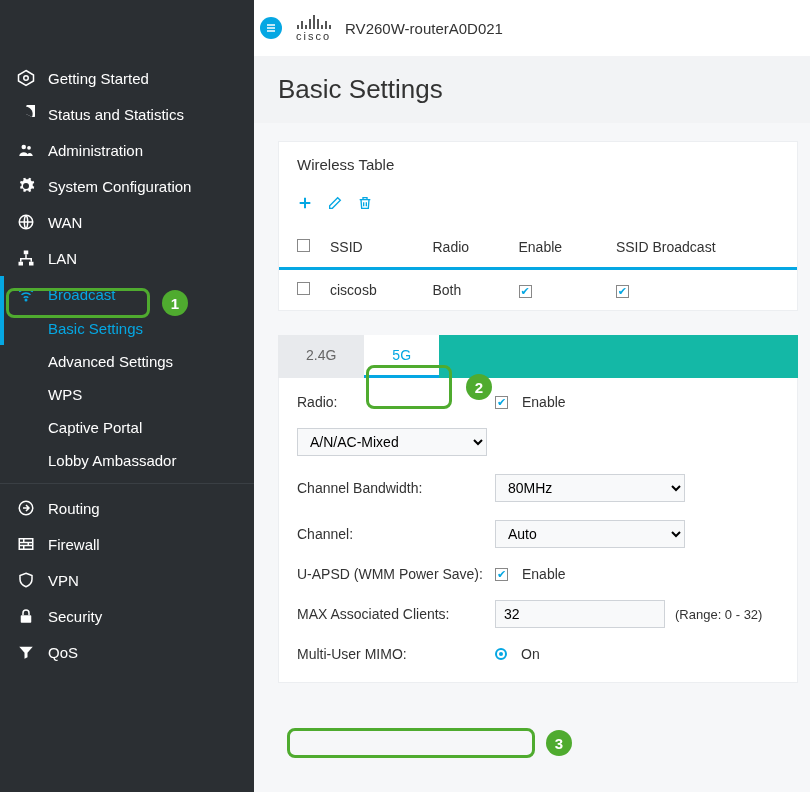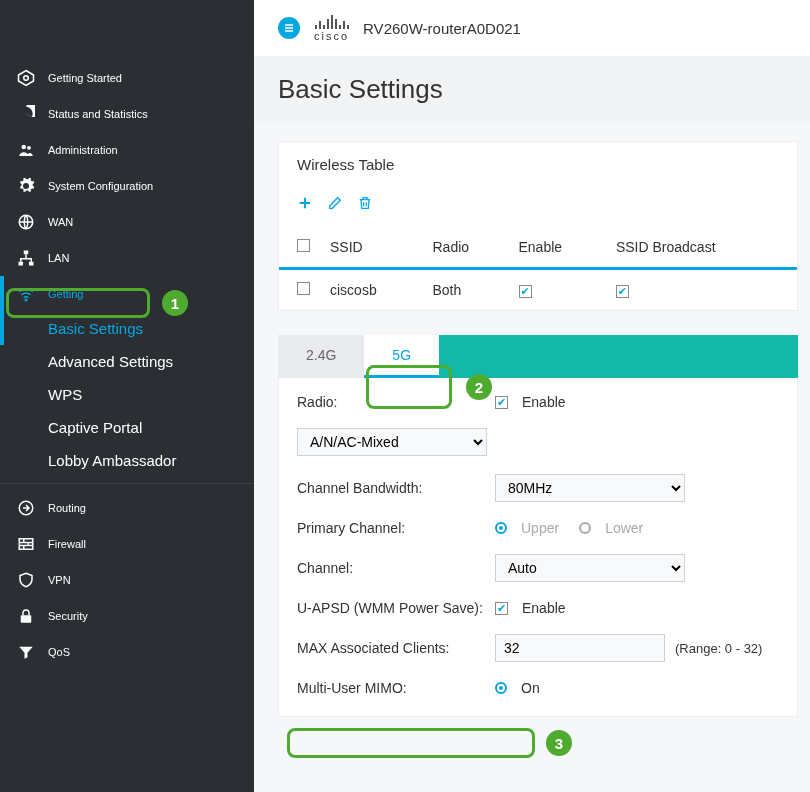--- a/index.html
+++ b/index.html
@@ -21,21 +21,21 @@
     height: 792px;
     background: #2b2f33;
     color: #fff;
     padding-top: 60px;
   }
   .side-item {
     display: flex;
     align-items: center;
     padding: 9px 14px;
     cursor: pointer;
-    font-size: 11px;
+    font-size: 15px;
     position: relative;
   }
   .side-item .icon {
     width: 24px;
     display: inline-flex;
     justify-content: center;
     margin-right: 10px;
     color: #fff;
   }
   .side-item.active {
@@ -60,21 +60,21 @@
     margin: 6px 0;
   }
   
   .header {
     position: absolute;
     left: 254px; top: 0;
     width: 556px;
     height: 56px;
     display: flex;
     align-items: center;
-    padding-left: 24px;
+    padding-left: 6px;
     background: #fff;
   }
   .header-badge {
     width: 22px; height: 22px;
     border-radius: 50%;
     background: #05a7e3;
     display: inline-flex;
     align-items: center; justify-content: center;
     color: #fff;
     font-size: 12px;
@@ -287,21 +287,21 @@
   </div>
   <div class="side-item active">
     <span class="icon">
       <svg width="18" height="18" viewBox="0 0 24 24" fill="none" stroke="currentColor" stroke-width="2">
           <path d="M3 9a14 14 0 0 1 18 0"></path>
           <path d="M6 13a9 9 0 0 1 12 0"></path>
           <path d="M9 17a4 4 0 0 1 6 0"></path>
           <circle cx="12" cy="20" r="1" fill="currentColor"></circle>
         </svg>
     </span>
-    <span class="side-label">Getting</span>
+    <span class="side-label">Broadcast</span>
   </div>
   <div class="side-sub active">Basic Settings</div>
   <div class="side-sub">Advanced Settings</div>
   <div class="side-sub">WPS</div>
   <div class="side-sub">Captive Portal</div>
   <div class="side-sub">Lobby Ambassador</div>
   <hr class="side-hr">
   <div class="side-item">
     <span class="icon">
       <svg width="18" height="18" viewBox="0 0 24 24" fill="none" stroke="currentColor" stroke-width="2">
@@ -436,29 +436,20 @@
     </div>
     <div class="row">
       <span class="lbl">Channel Bandwidth:</span>
       <span class="ctrl">
         <select class="sel">
           <option>80MHz</option>
         </select>
       </span>
     </div>
     <div class="row">
-      <span class="lbl">Primary Channel:</span>
-      <span class="ctrl" style="color:#aaa">
-        <span class="radio-dot sel"></span>
-        <span>Upper</span>
-        <span class="radio-dot" style="margin-left:10px"></span>
-        <span>Lower</span>
-      </span>
-    </div>
-    <div class="row">
       <span class="lbl">Channel:</span>
       <span class="ctrl">
         <select class="sel">
           <option>Auto</option>
         </select>
       </span>
     </div>
     <div class="row">
       <span class="lbl">U-APSD (WMM Power Save):</span>
       <span class="ctrl">

